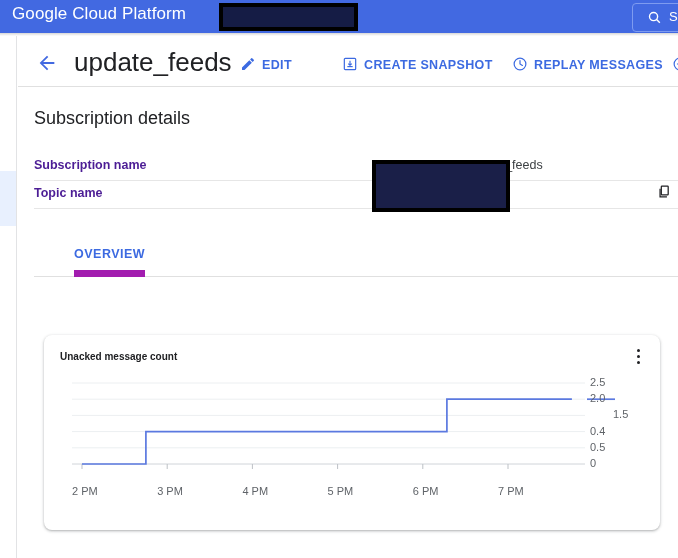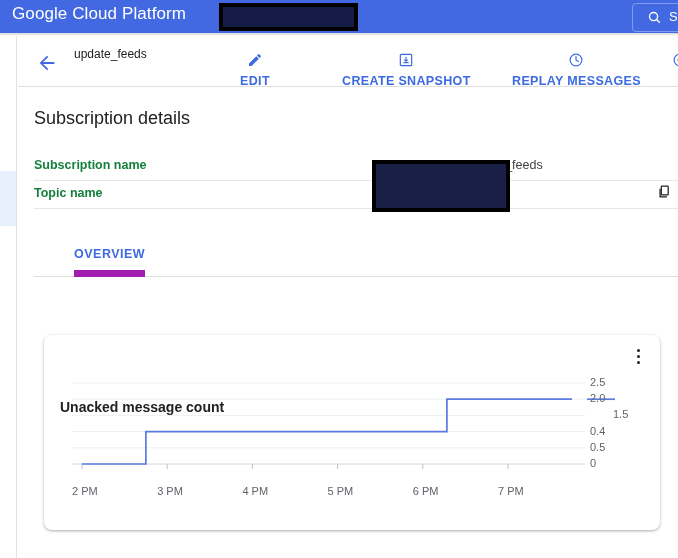--- a/index.html
+++ b/index.html
@@ -57,47 +57,47 @@
   .toolbar {
     position: absolute; left: 18px; top: 36px; width: 660px; height: 51px;
     background: #ffffff; border-bottom: 1px solid #e0e0e0;
   }
   .back-btn {
     position: absolute; left: 18px; top: 16px; width: 22px; height: 22px;
     cursor: pointer;
   }
   .page-title {
     position: absolute; left: 56px; top: 11px;
-    font-size: 12px; color: #202124; white-space: nowrap;
+    font-size: 26px; color: #202124; white-space: nowrap;
   }
   .tb-action {
     position: absolute; top: 16px; height: 20px;
-    display: flex; align-items: center; gap: 6px;
-    color: #3c6ae1; cursor: pointer; white-space: nowrap; flex-direction: column;
+    display: flex; align-items: flex-end; gap: 6px;
+    color: #3c6ae1; cursor: pointer; white-space: nowrap;
   }
   .tb-action .lbl { font-size: 12.5px; font-weight: bold; letter-spacing: .35px; }
   .tb-ico { width: 16px; height: 16px; display: block; flex: 0 0 16px; }
 
   
   .content { position: absolute; left: 18px; top: 87px; width: 660px; height: 471px; background: #fff; }
 
   .section-title {
     position: absolute; left: 16px; top: 21px;
     font-size: 18px; color: #202124;
   }
 
   
   .det-table { position: absolute; left: 16px; top: 66px; width: 660px; }
   .det-row {
     position: relative; height: 28px;
     border-bottom: 1px solid #e6e6e6;
   }
   .det-key {
     position: absolute; left: 0; top: 5px;
-    font-size: 12.5px; font-weight: bold; color: #15803d; white-space: nowrap;
+    font-size: 12.5px; font-weight: bold; color: #4c1d95; white-space: nowrap;
   }
   .det-val {
     position: absolute; left: 353px; top: 5px;
     font-size: 12.5px; color: #3c4043; white-space: nowrap;
   }
   .det-val.link { color: #3c6ae1; text-decoration: underline; cursor: pointer; }
   .copy-ico {
     position: absolute; left: 622px; top: 3px; width: 15px; height: 15px;
     cursor: pointer;
   }
@@ -120,21 +120,21 @@
   .tab.idle { color: #5f6368; }
 
   
   .card {
     position: absolute; left: 26px; top: 248px; width: 616px; height: 195px;
     background: #ffffff; border-radius: 8px;
     box-shadow: 0 1px 2px rgba(60,64,67,.28), 0 1px 3px 1px rgba(60,64,67,.12);
   }
   .card-title {
     position: absolute; left: 16px; top: 16px;
-    font-size: 14px; font-weight: bold; color: #202124; white-space: nowrap; margin-top: 48px;
+    font-size: 10px; font-weight: bold; color: #202124; white-space: nowrap;
   }
   .kebab {
     position: absolute; right: 14px; top: 14px; width: 16px; height: 18px;
     cursor: pointer;
   }
   .kebab i {
     display: block; width: 3px; height: 3px; border-radius: 50%;
     background: #202124; margin: 0 auto 3px;
   }
 

